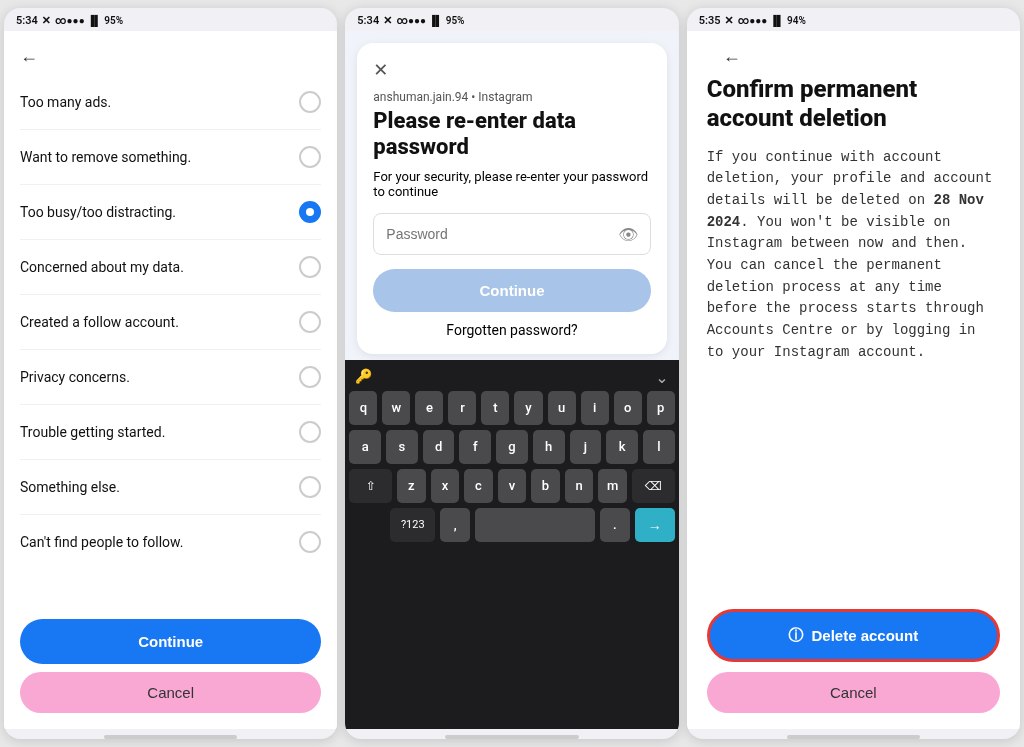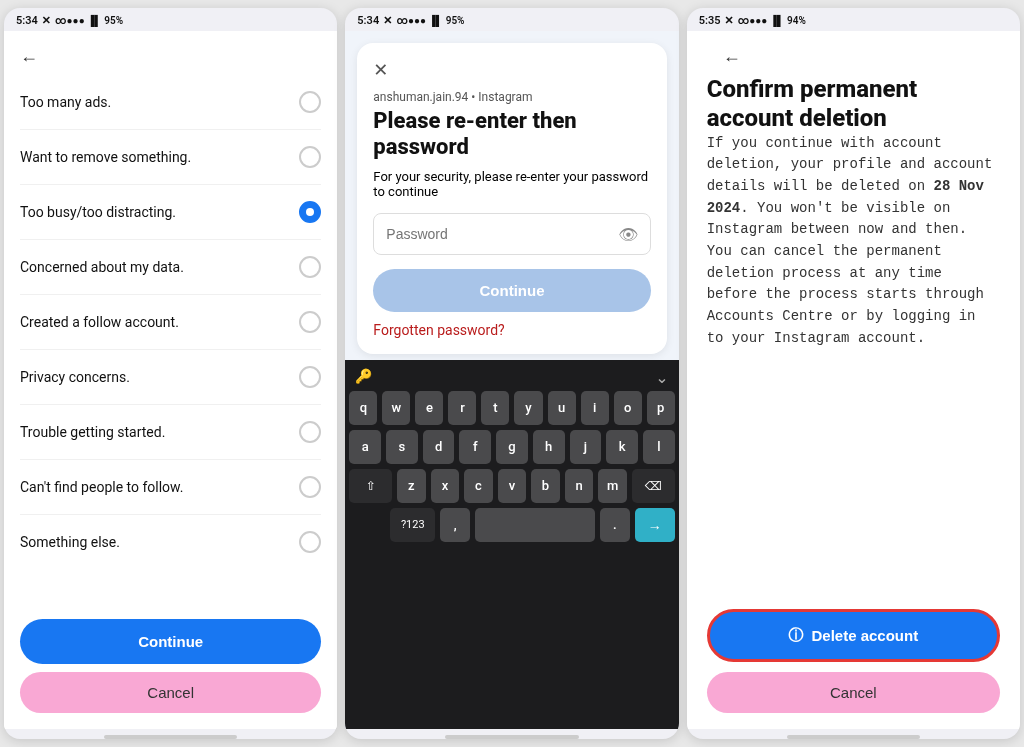--- a/index.html
+++ b/index.html
@@ -186,22 +186,22 @@
       background: #a8c4e8;
       color: white;
       border: none;
       border-radius: 24px;
       font-size: 15px;
       font-weight: 600;
       cursor: pointer;
       margin-bottom: 10px;
     }
     .forgotten-link {
-      text-align: left;
-      color: #b91c1c;
+      text-align: center;
+      color: #000000;
       font-size: 14px;
       cursor: pointer;
     }
     .keyboard-area {
       flex: 1;
       background: #1c1c1e;
       display: flex;
       flex-direction: column;
       padding: 6px 4px 4px;
       margin-top: 6px;
@@ -276,20 +276,21 @@
       display: flex;
       flex-direction: column;
       padding: 0 20px;
       overflow: hidden;
     }
     .confirm-title {
       font-size: 24px;
       font-weight: 800;
       color: #111;
       line-height: 1.2;
+      margin-bottom: 14px;
     }
     .confirm-desc {
       font-size: 14px;
       color: #333;
       line-height: 1.55;
       margin-bottom: 40px;
       font-family: Liberation Mono, monospace;
     }
     .confirm-desc strong {
       font-weight: 700;
@@ -363,25 +364,25 @@
       </div>
       <div class="reason-item">
         <span class="reason-label">Privacy concerns.</span>
         <div class="radio-btn"></div>
       </div>
       <div class="reason-item">
         <span class="reason-label">Trouble getting started.</span>
         <div class="radio-btn"></div>
       </div>
       <div class="reason-item">
+        <span class="reason-label">Something else.</span>
+        <div class="radio-btn"></div>
+      </div>
+      <div class="reason-item">
         <span class="reason-label">Can't find people to follow.</span>
-        <div class="radio-btn"></div>
-      </div>
-      <div class="reason-item">
-        <span class="reason-label">Something else.</span>
         <div class="radio-btn"></div>
       </div>
     </div>
     <div class="panel1-footer">
       <button class="btn-primary">Continue</button>
       <button class="btn-secondary">Cancel</button>
     </div>
   </div>
   <div class="home-indicator"></div>
 </div>
@@ -395,21 +396,21 @@
     </div>
     <div class="status-right">
       <span>●●● ▐▌</span>
       <span>95%</span>
     </div>
   </div>
   <div class="panel2-content">
     <div class="modal-card">
       <div class="close-btn">✕</div>
       <div class="modal-subtitle">anshuman.jain.94 • Instagram</div>
-      <div class="modal-title">Please re-enter then password</div>
+      <div class="modal-title">Please re-enter data password</div>
       <div class="modal-desc">For your security, please re-enter your password to continue</div>
       <div class="input-wrapper">
         <input class="input-field" type="password" placeholder="Password" style="">
         <span class="eye-icon">👁</span>
       </div>
       <button class="btn-continue">Continue</button>
       <div class="forgotten-link">Forgotten password?</div>
     </div>
     <div class="keyboard-area">
       <div class="keyboard-top-bar">

